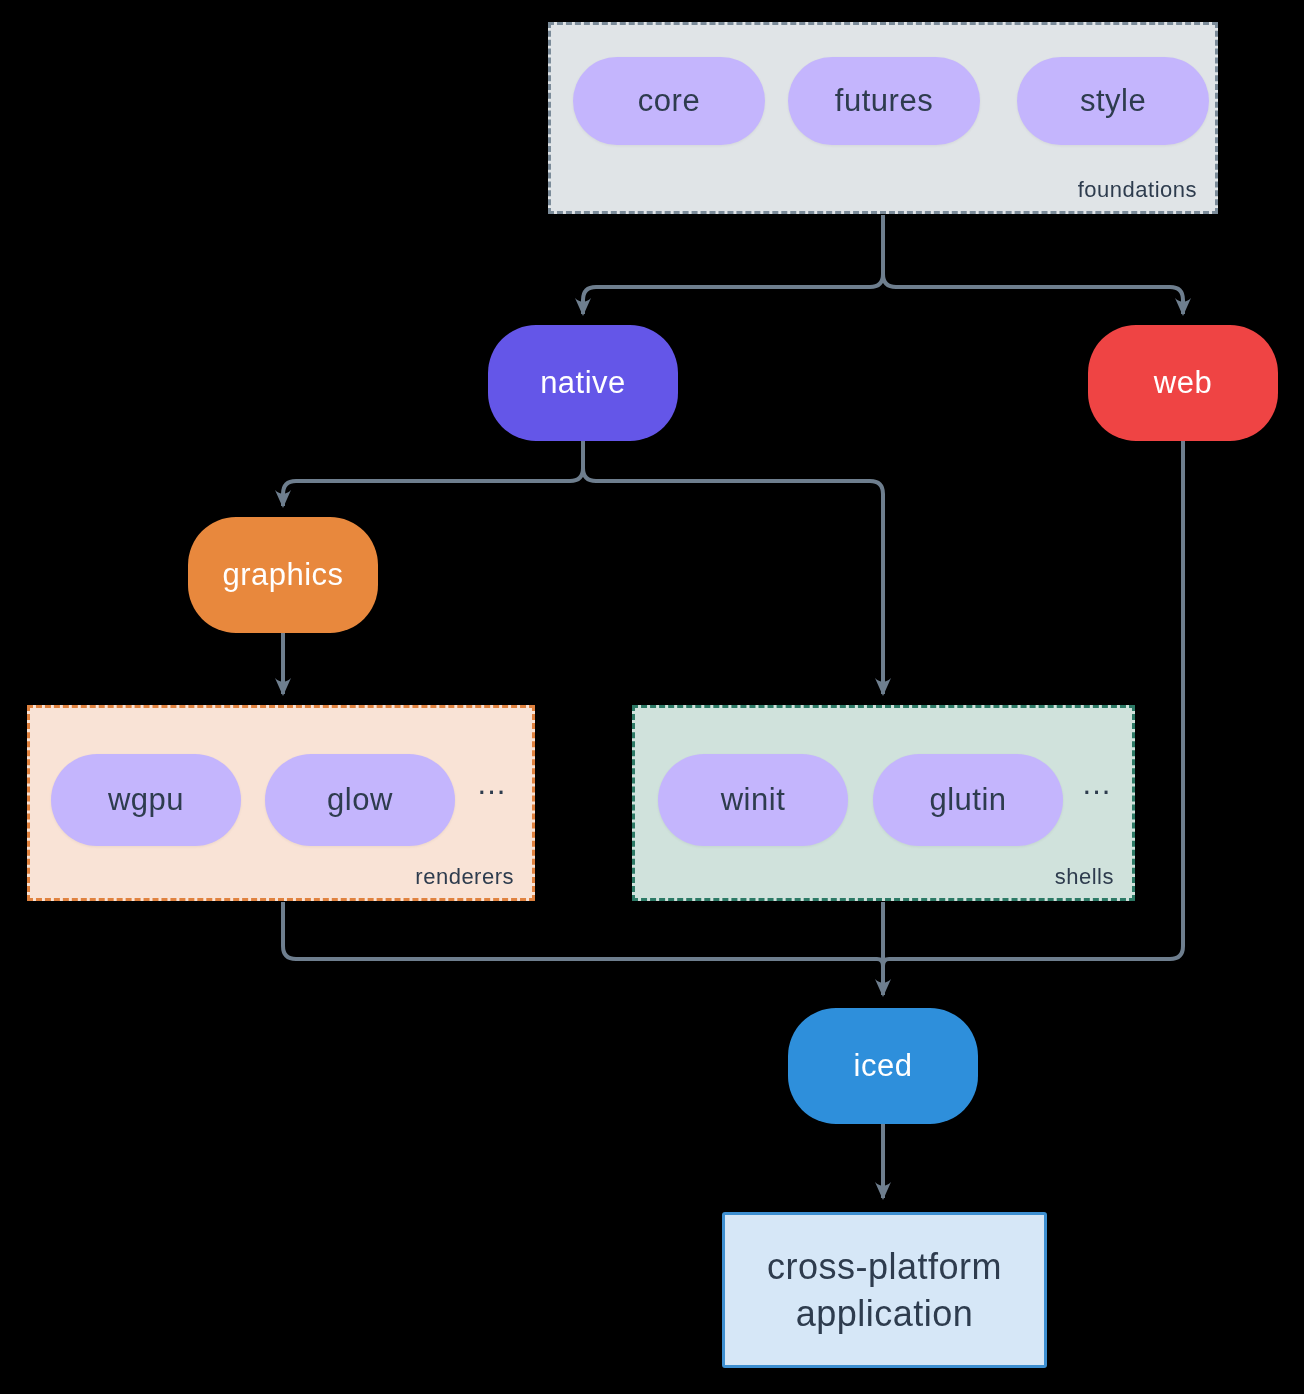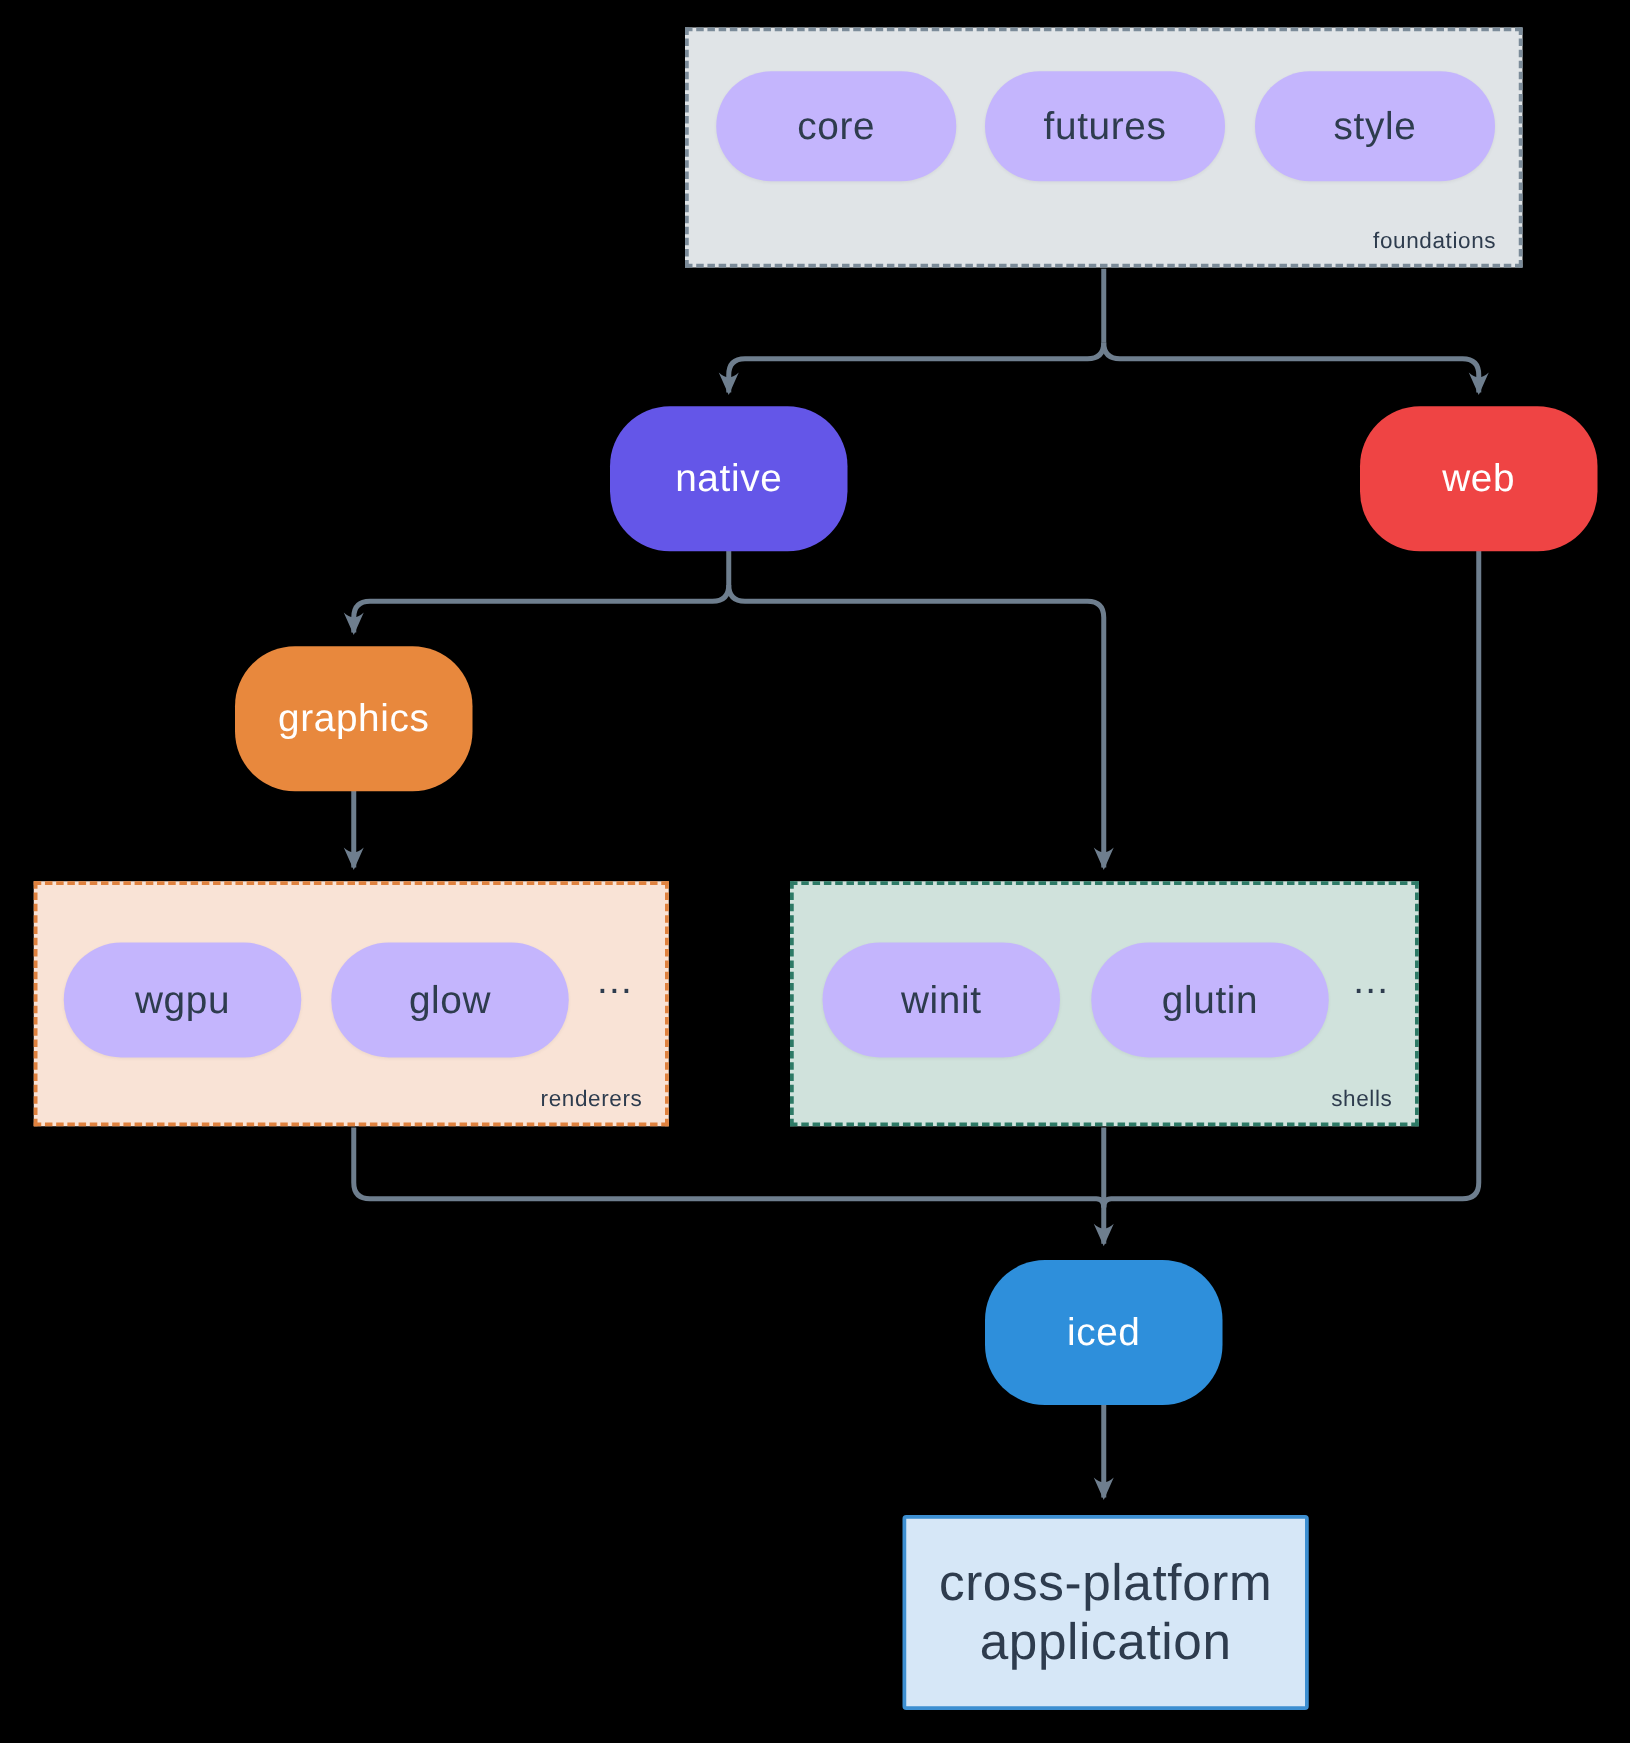--- a/index.html
+++ b/index.html
@@ -5,57 +5,57 @@
   html,body{margin:0;padding:0;background:#000;}
   #canvas{
     position:relative;width:1304px;height:1394px;background:#000;overflow:hidden;
     font-family:"Liberation Sans","DejaVu Sans",sans-serif;
   }
   #edges{position:absolute;left:0;top:0;width:1304px;height:1394px;}
   .group{
     position:absolute;box-sizing:border-box;border:3px dashed #7b8b99;background:#e0e4e7;
   }
   .group-label{
-    position:absolute;right:18px;bottom:8px;font-size:18px;color:#2e3c4e;letter-spacing:0.5px;
+    position:absolute;right:18px;bottom:8px;font-size:22px;color:#2e3c4e;letter-spacing:0.5px;
   }
   .pill{
     position:absolute;display:flex;align-items:center;justify-content:center;
     background:#c4b5fd;border-radius:48px;color:#2e3c4e;font-size:31px;letter-spacing:0.5px;
     box-shadow:0 1px 3px rgba(0,0,0,0.06);
   }
   .node{
     position:absolute;display:flex;align-items:center;justify-content:center;
     width:190px;height:116px;border-radius:48px;color:#ffffff;font-size:31px;letter-spacing:0.5px;
   }
   #node-native{left:488px;top:325px;background:#6456e8;}
   #node-web{left:1088px;top:325px;background:#ef4444;}
   #node-graphics{left:188px;top:517px;background:#e8883d;}
   #node-iced{left:788px;top:1008px;background:#2e8fdb;}
   #group-foundations{left:548px;top:22px;width:670px;height:192px;background:#e0e4e7;border-color:#7b8b99;}
   #group-foundations .pill{top:32px;height:88px;width:192px;}
   #pill-core{left:22px;}
   #pill-futures{left:237px;}
-  #pill-style{left:453px;}
+  #pill-style{left:466px;}
   #group-renderers{left:27px;top:705px;width:508px;height:196px;background:#f9e3d6;border-color:#e0823f;}
   #group-shells{left:632px;top:705px;width:503px;height:196px;background:#d0e2dc;border-color:#2d7a66;}
   .inner-pill{top:30px;height:92px;width:190px;margin-top:16px;}
   #pill-wgpu{left:21px;}
   #pill-glow{left:235px;}
   #pill-winit{left:23px;}
   #pill-glutin{left:238px;}
   .ellipsis{
     position:absolute;left:432px;top:30px;width:60px;height:92px;
     display:flex;align-items:center;justify-content:center;
     color:#2e3c4e;font-size:31px;letter-spacing:1px;
   }
   #node-application{
     position:absolute;left:722px;top:1212px;width:325px;height:156px;box-sizing:border-box;
     background:#d6e7f7;border:3px solid #3d8fd1;border-radius:3px;
     display:flex;flex-direction:column;align-items:center;justify-content:center;
-    color:#2e3c4e;font-size:41px;line-height:47px;letter-spacing:0.5px;text-align:center;
+    color:#2e3c4e;font-size:36px;line-height:47px;letter-spacing:0.5px;text-align:center;
   }
 </style>
 </head>
 <body>
 
 <div id="canvas">
 
   <svg id="edges" viewBox="0 0 1304 1394" xmlns="http://www.w3.org/2000/svg">
     <defs>
       <marker id="arrow" viewBox="0 0 22 20" refX="18" refY="10" markerWidth="5.5" markerHeight="5" orient="auto">

